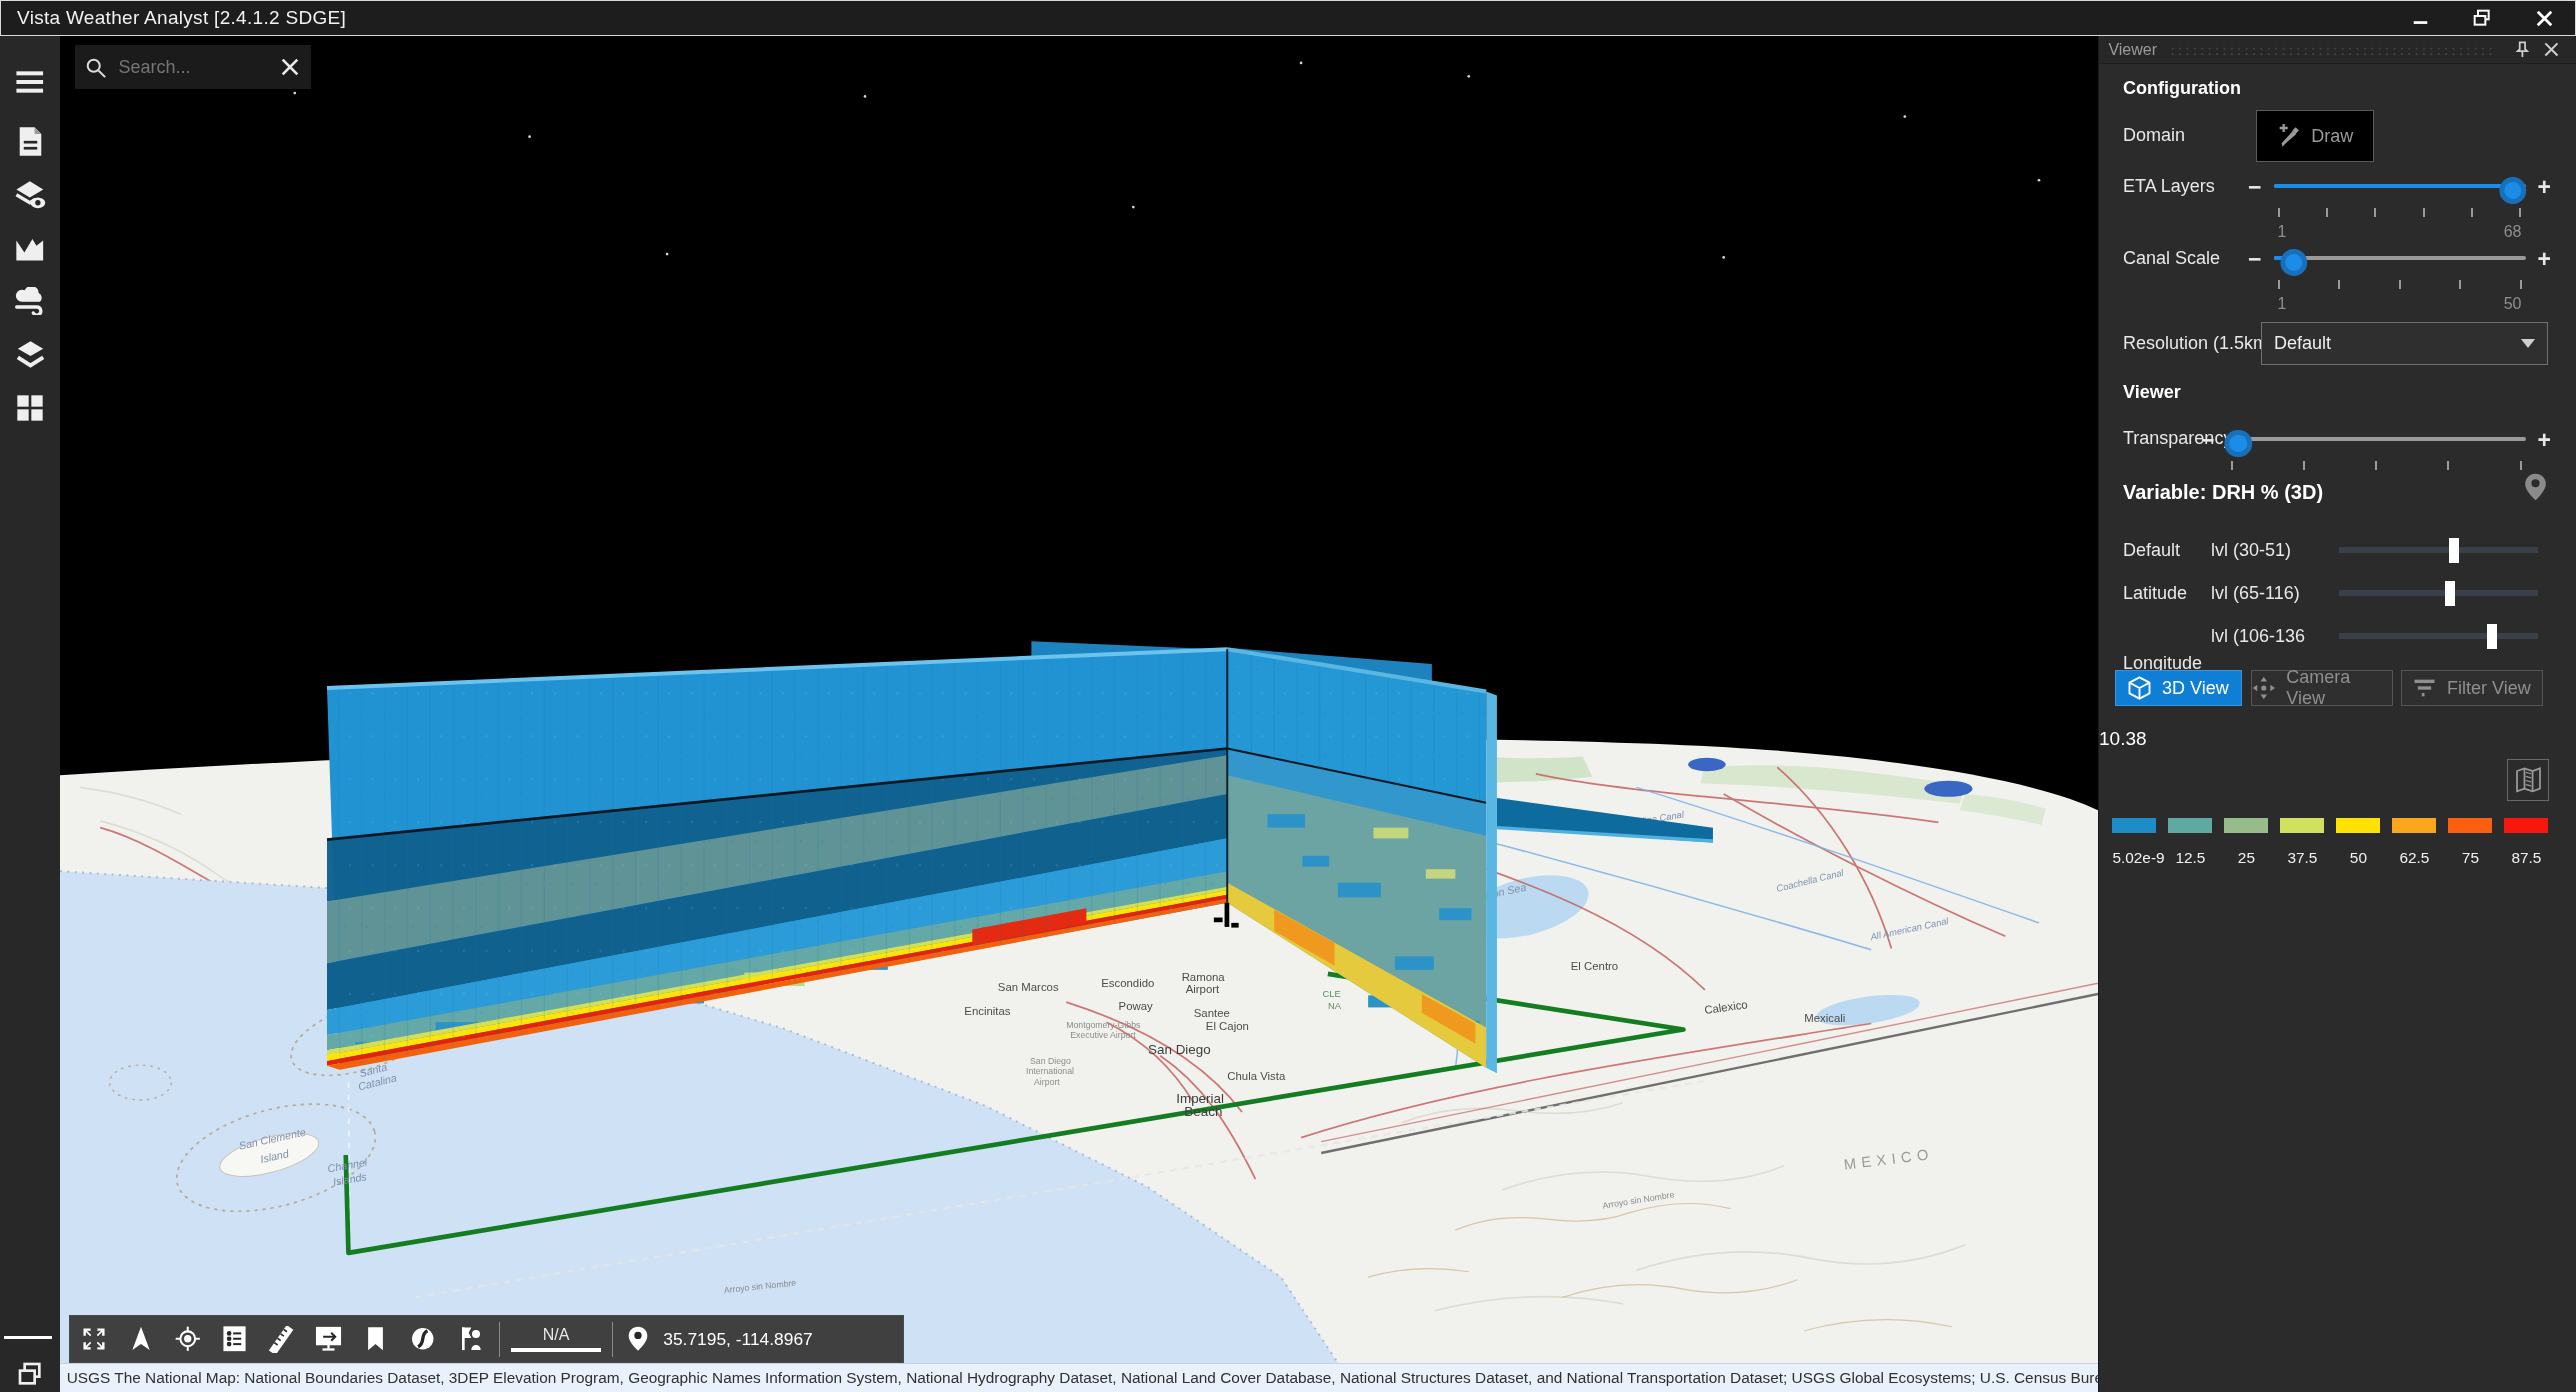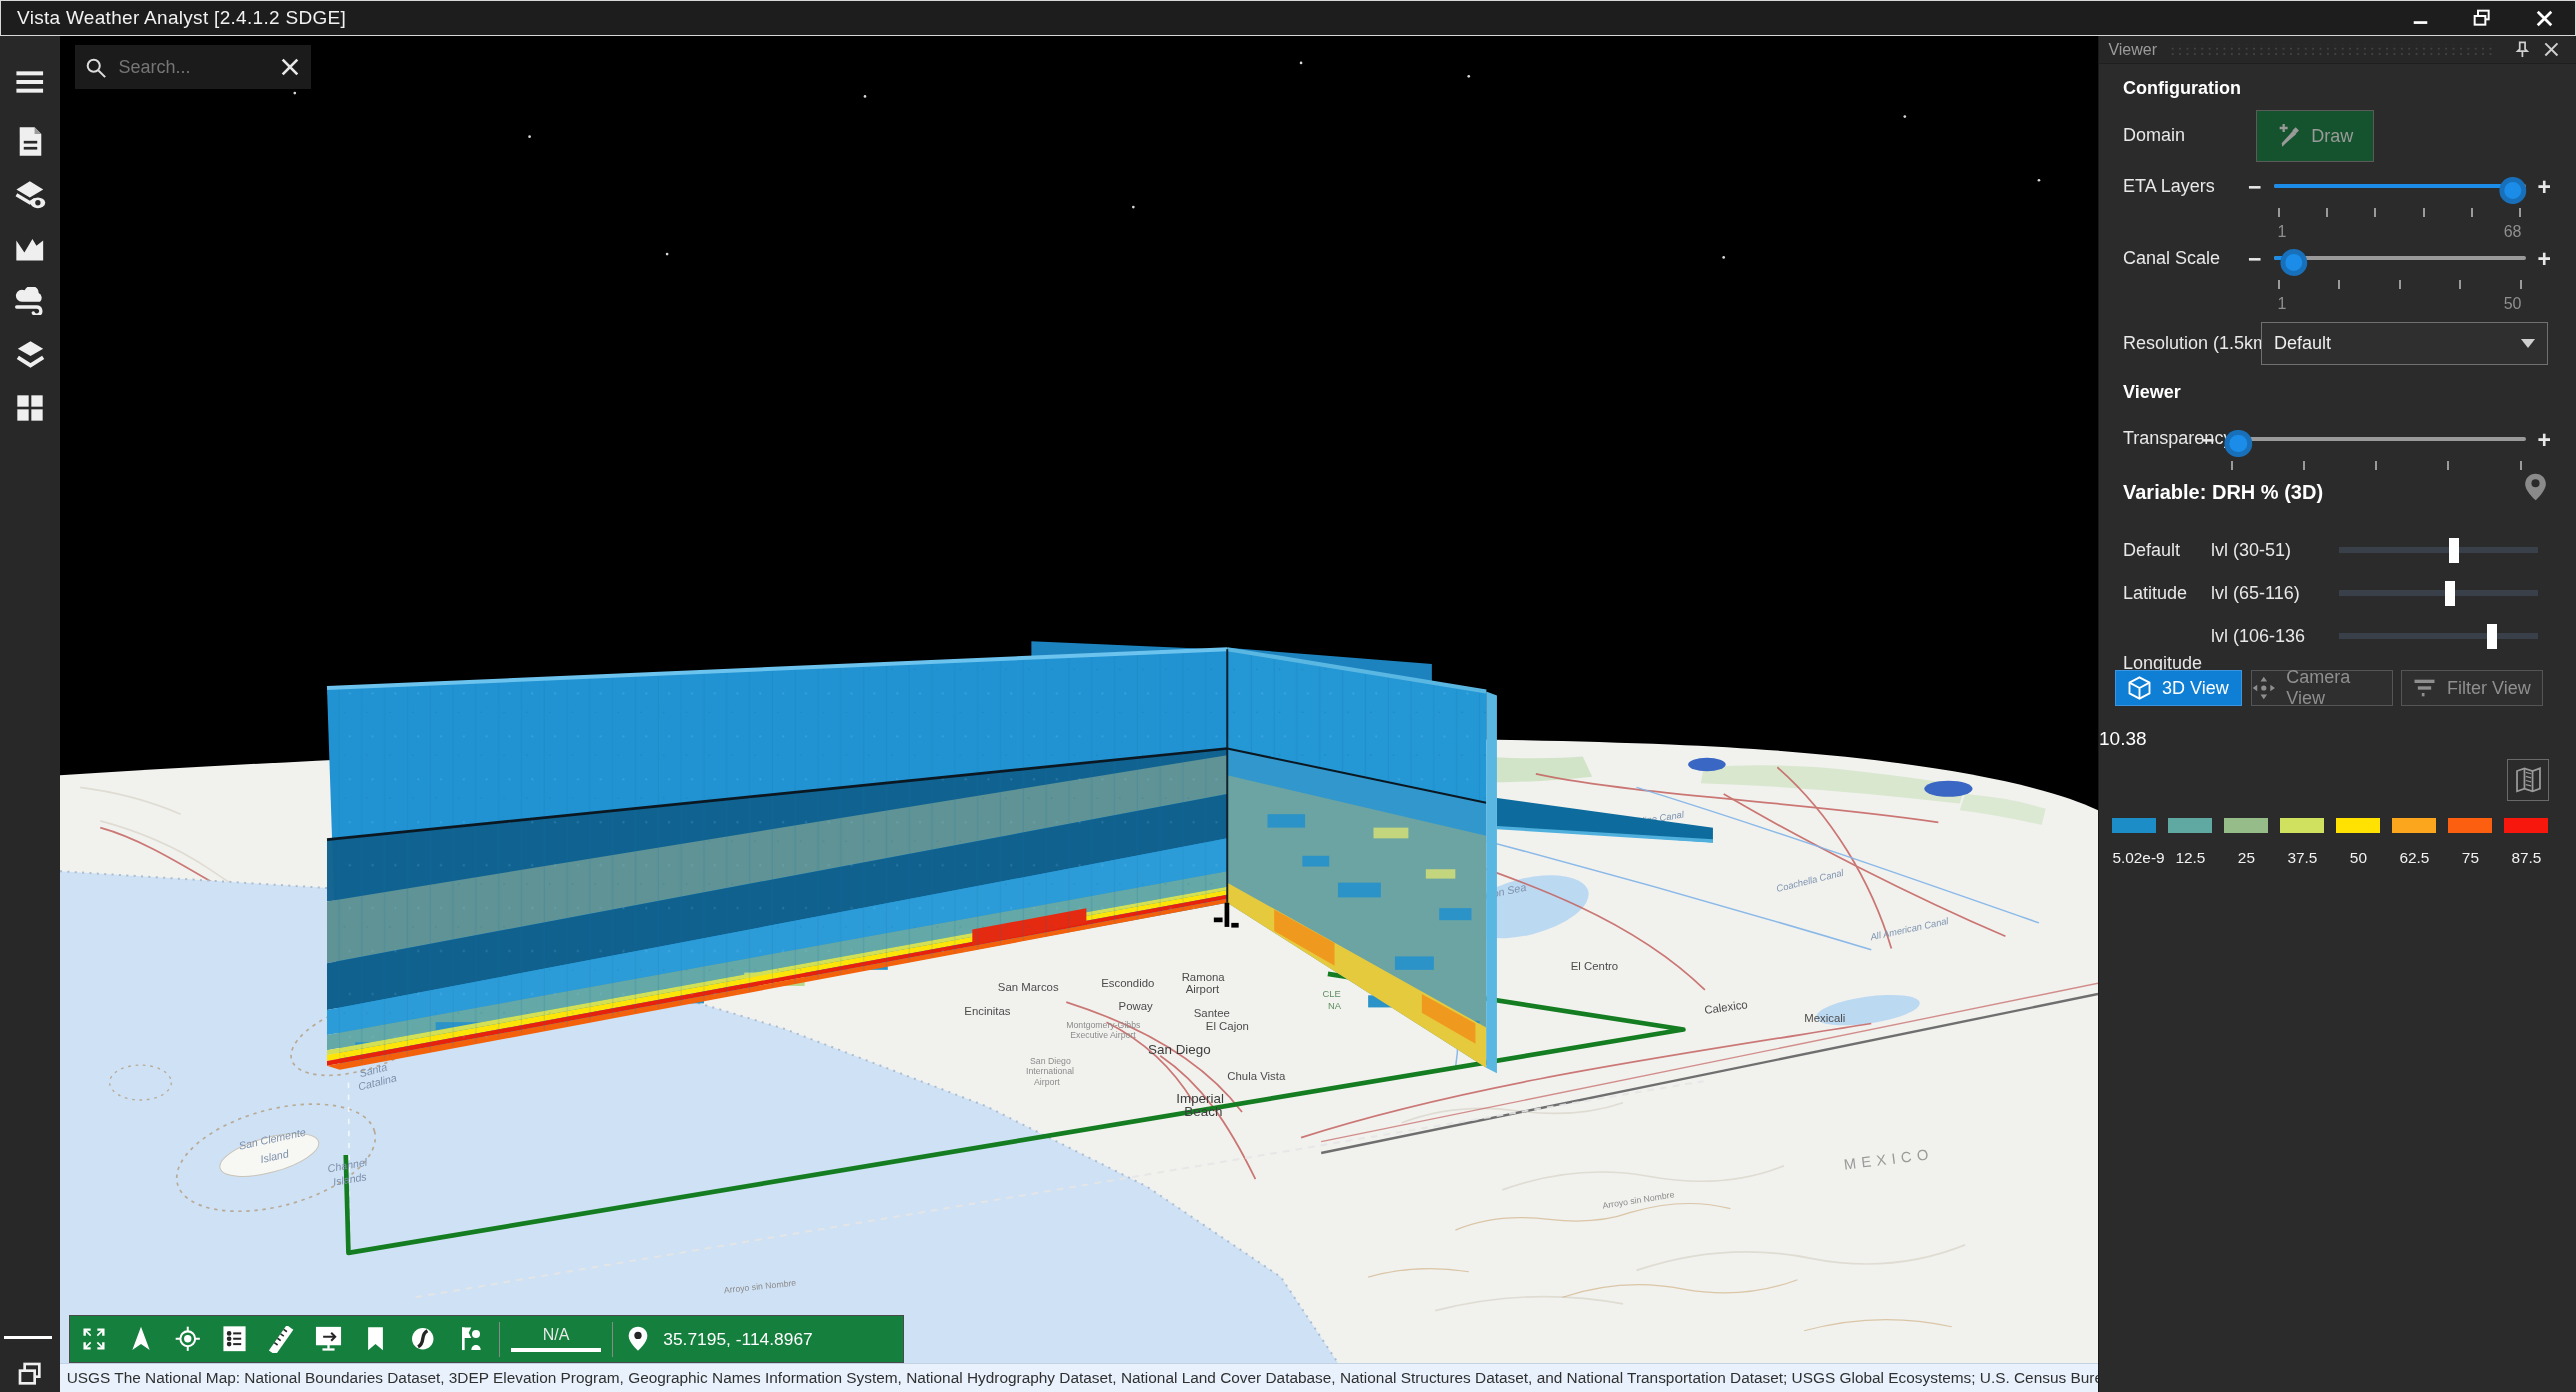--- a/index.html
+++ b/index.html
@@ -21,37 +21,37 @@
   .ml-cityBig{font-size:20px;fill:#3e3e3e}
   .ml-tiny{font-size:13px;fill:#8c8c8c}
   .ml-water{font-size:16px;fill:#7d90ab;font-style:italic}
   .ml-canal{font-size:14px;fill:#7f95b0;font-style:italic}
   .ml-region{font-size:22px;fill:#9a9a9a;letter-spacing:8px}
   .ml-forest{font-size:14px;fill:#5d8f5d}
   
   .searchbox{position:absolute;left:14.8px;top:9.4px;width:236px;height:44px;background:rgba(28,28,28,.96);display:flex;align-items:center;padding:0 10.7px;box-sizing:border-box;gap:9.4px;}
   .searchbox input{flex:1;background:transparent;border:0;outline:0;color:#c0c0c0;font-size:18px;font-family:inherit;min-width:0;}
   
-  .maptoolbar{position:absolute;left:9.4px;top:1279px;width:835px;height:48px;background:#15803d;border:1.3px solid #4a4a4a;box-sizing:border-box;display:flex;align-items:center;}
+  .maptoolbar{position:absolute;left:9.4px;top:1279px;width:835px;height:48px;background:#404040;border:1.3px solid #4a4a4a;box-sizing:border-box;display:flex;align-items:center;}
   .tb-icon{width:47px;display:flex;align-items:center;justify-content:center;color:#fff;cursor:pointer;}
   .tb-sep{width:1.3px;height:35px;background:#8a8a8a;margin:0 5.4px;}
   .tb-scale{width:101px;text-align:center;color:#e8e8e8;}
   .tb-scale .lbl{font-size:16px;}
   .tb-scale .bar{height:3.4px;background:#fff;margin:4px 5.4px 0 5.4px;}
   .tb-coords{font-size:17.4px;color:#fff;margin-left:6.7px;white-space:nowrap;}
   
   .statusbar{position:absolute;left:60px;top:1363px;width:2038px;height:29.5px;background:#e9f2fc;color:#303030;font-size:15.4px;display:flex;align-items:center;padding:0 6.7px;box-sizing:border-box;white-space:nowrap;overflow:hidden;border-top:0.7px solid #c2d2e2;}
   
   .panel{position:absolute;left:2098px;top:36px;width:478px;height:1356px;background:#2b2b2b;border-left:1.3px solid #1a1a1a;box-sizing:border-box;}
   .panel-header{position:absolute;left:0;top:0;right:0;height:28px;background:#272727;display:flex;align-items:center;padding:0 9.4px;color:#9b9b9b;font-size:16px;border-bottom:0.7px solid #1f1f1f;box-sizing:border-box;}
   .drag-dots{flex:1;height:10.7px;margin:0 12px;background-image:radial-gradient(#424242 1.1px,transparent 1.2px);background-size:7.4px 5.4px;background-position:0 2px;}
   .ph-icon{width:29.5px;display:flex;justify-content:center;color:#cfcfcf;cursor:pointer;}
   .p-h1{position:absolute;left:24px;font-size:18px;font-weight:bold;color:#fff;}
   .p-label{position:absolute;left:24px;font-size:18px;color:#e8e8e8;}
-  .drawbtn{position:absolute;left:157px;top:74px;width:118px;height:52px;background:#14532d;border:1.3px solid #5a5a5a;box-sizing:border-box;display:flex;align-items:center;justify-content:center;gap:10.7px;color:#9a9a9a;font-size:18px;cursor:pointer;}
+  .drawbtn{position:absolute;left:157px;top:74px;width:118px;height:52px;background:#000000;border:1.3px solid #5a5a5a;box-sizing:border-box;display:flex;align-items:center;justify-content:center;gap:10.7px;color:#9a9a9a;font-size:18px;cursor:pointer;}
   .dropdown{position:absolute;left:162px;top:286px;width:287px;height:43px;background:#2f2f2f;border:1.3px solid #707070;box-sizing:border-box;display:flex;align-items:center;padding:0 12px;font-size:18px;color:#eee;cursor:pointer;}
   .caret{margin-left:auto;width:0;height:0;border-left:7.4px solid transparent;border-right:7.4px solid transparent;border-top:9.4px solid #cfcfcf;}
   
   .hslider{position:absolute;height:54px;}
   .hslider .minus,.hslider .plus{position:absolute;top:1.3px;font-size:23px;color:#e8e8e8;font-weight:bold;cursor:pointer;}
   .hslider .minus{left:0;}
   .hslider .plus{right:0;}
   .hslider .track{position:absolute;left:25.5px;right:25.5px;top:10.7px;height:4.7px;background:#8a8a8a;border-radius:2.7px;cursor:pointer;}
   .hslider .track.dim{background:#9a9a9a;}
   .hslider .fill{height:100%;background:#1b8de8;border-radius:2.7px;}

